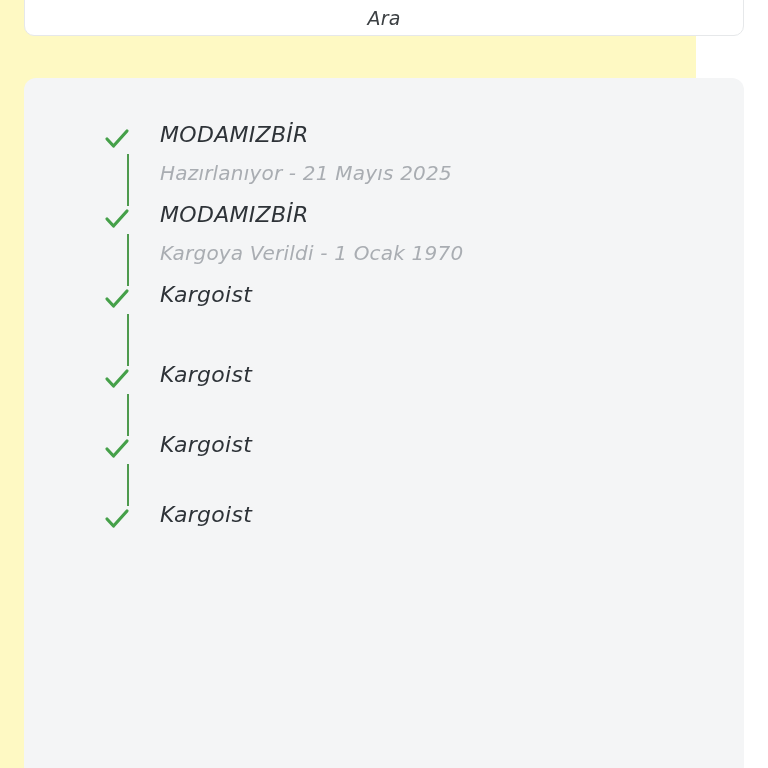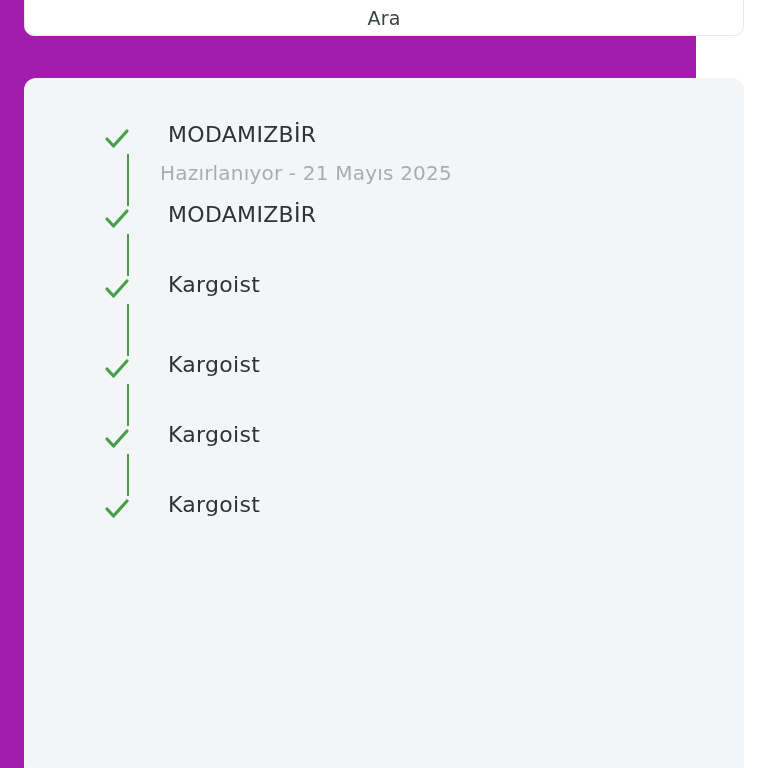--- a/index.html
+++ b/index.html
@@ -9,22 +9,23 @@
     height: 768px;
     background: #ffffff;
     font-family: "DejaVu Sans", "Liberation Sans", sans-serif;
     overflow: hidden;
   }
 
   .page {
     position: relative;
     width: 696px;
     height: 768px;
-    background: #a21caf;
+    background: #fef9c3;
     box-sizing: border-box;
+    font-style: italic;
   }
 
   
   .search-card {
     position: absolute;
     left: 24px;
     top: -34px;
     width: 720px;
     height: 70px;
     background: #ffffff;
@@ -90,21 +91,21 @@
     bottom: -6px;
     width: 2px;
     background: #4e9a4e;
   }
 
   .t-title {
     font-size: 22px;
     line-height: 30px;
     color: #2e3338;
     letter-spacing: 0.3px;
-    margin: 0 0 6px 8px;
+    margin: 0 0 6px 0;
     font-weight: 400;
   }
 
   .t-desc {
     font-size: 20px;
     line-height: 34px;
     color: #a9adb2;
     letter-spacing: 0.2px;
     margin: 0;
     max-width: 520px;
@@ -136,20 +137,21 @@
       </li>
 
       <li class="t-item">
         <span class="t-check">
           <svg width="26" height="26" viewBox="0 0 26 26">
               <path d="M3 13 L9.5 20 L23 5" fill="none" stroke="#45a049" stroke-width="3.2" stroke-linecap="round" stroke-linejoin="round"></path>
             </svg>
         </span>
         <span class="t-line"></span>
         <div class="t-title">MODAMIZBİR</div>
+        <div class="t-desc">Kargoya Verildi - 1 Ocak 1970</div>
       </li>
 
       <li class="t-item spacer-lg">
         <span class="t-check">
           <svg width="26" height="26" viewBox="0 0 26 26">
               <path d="M3 13 L9.5 20 L23 5" fill="none" stroke="#45a049" stroke-width="3.2" stroke-linecap="round" stroke-linejoin="round"></path>
             </svg>
         </span>
         <span class="t-line"></span>
         <div class="t-title">Kargoist</div>

